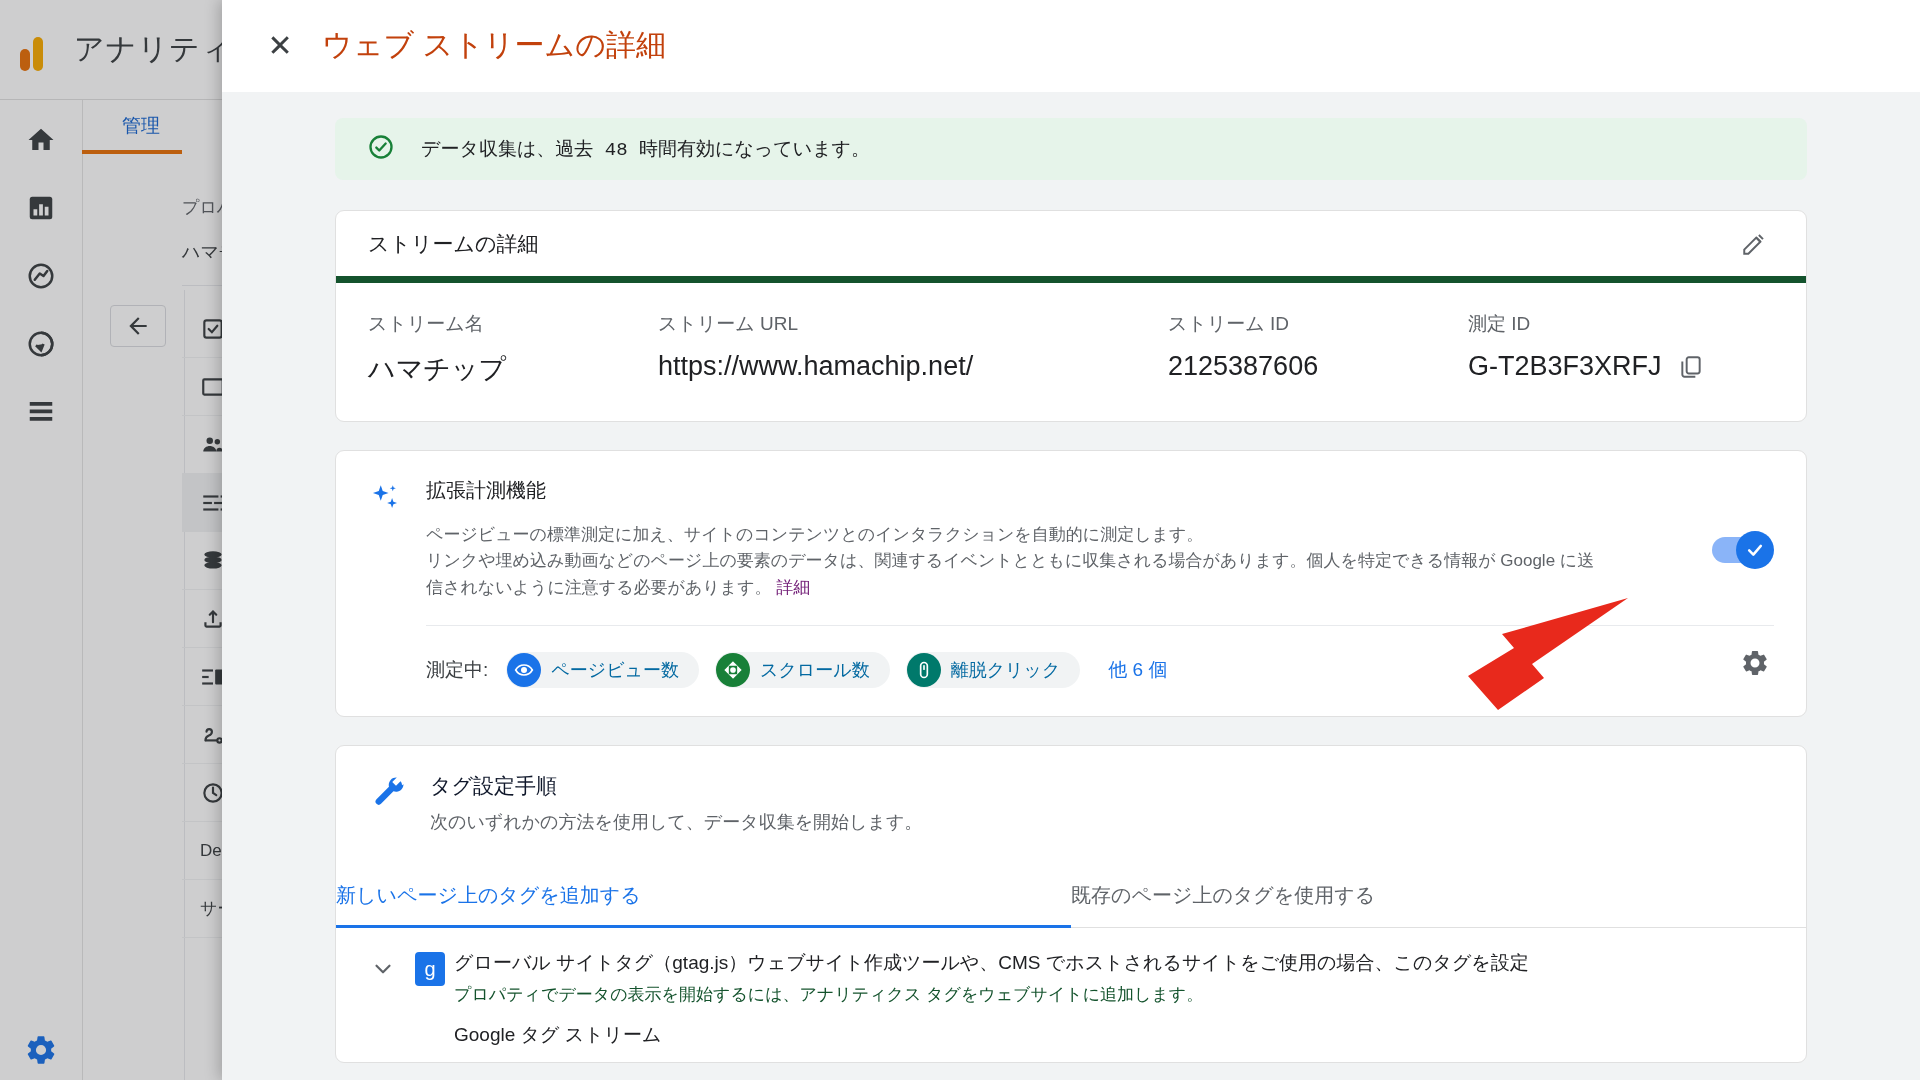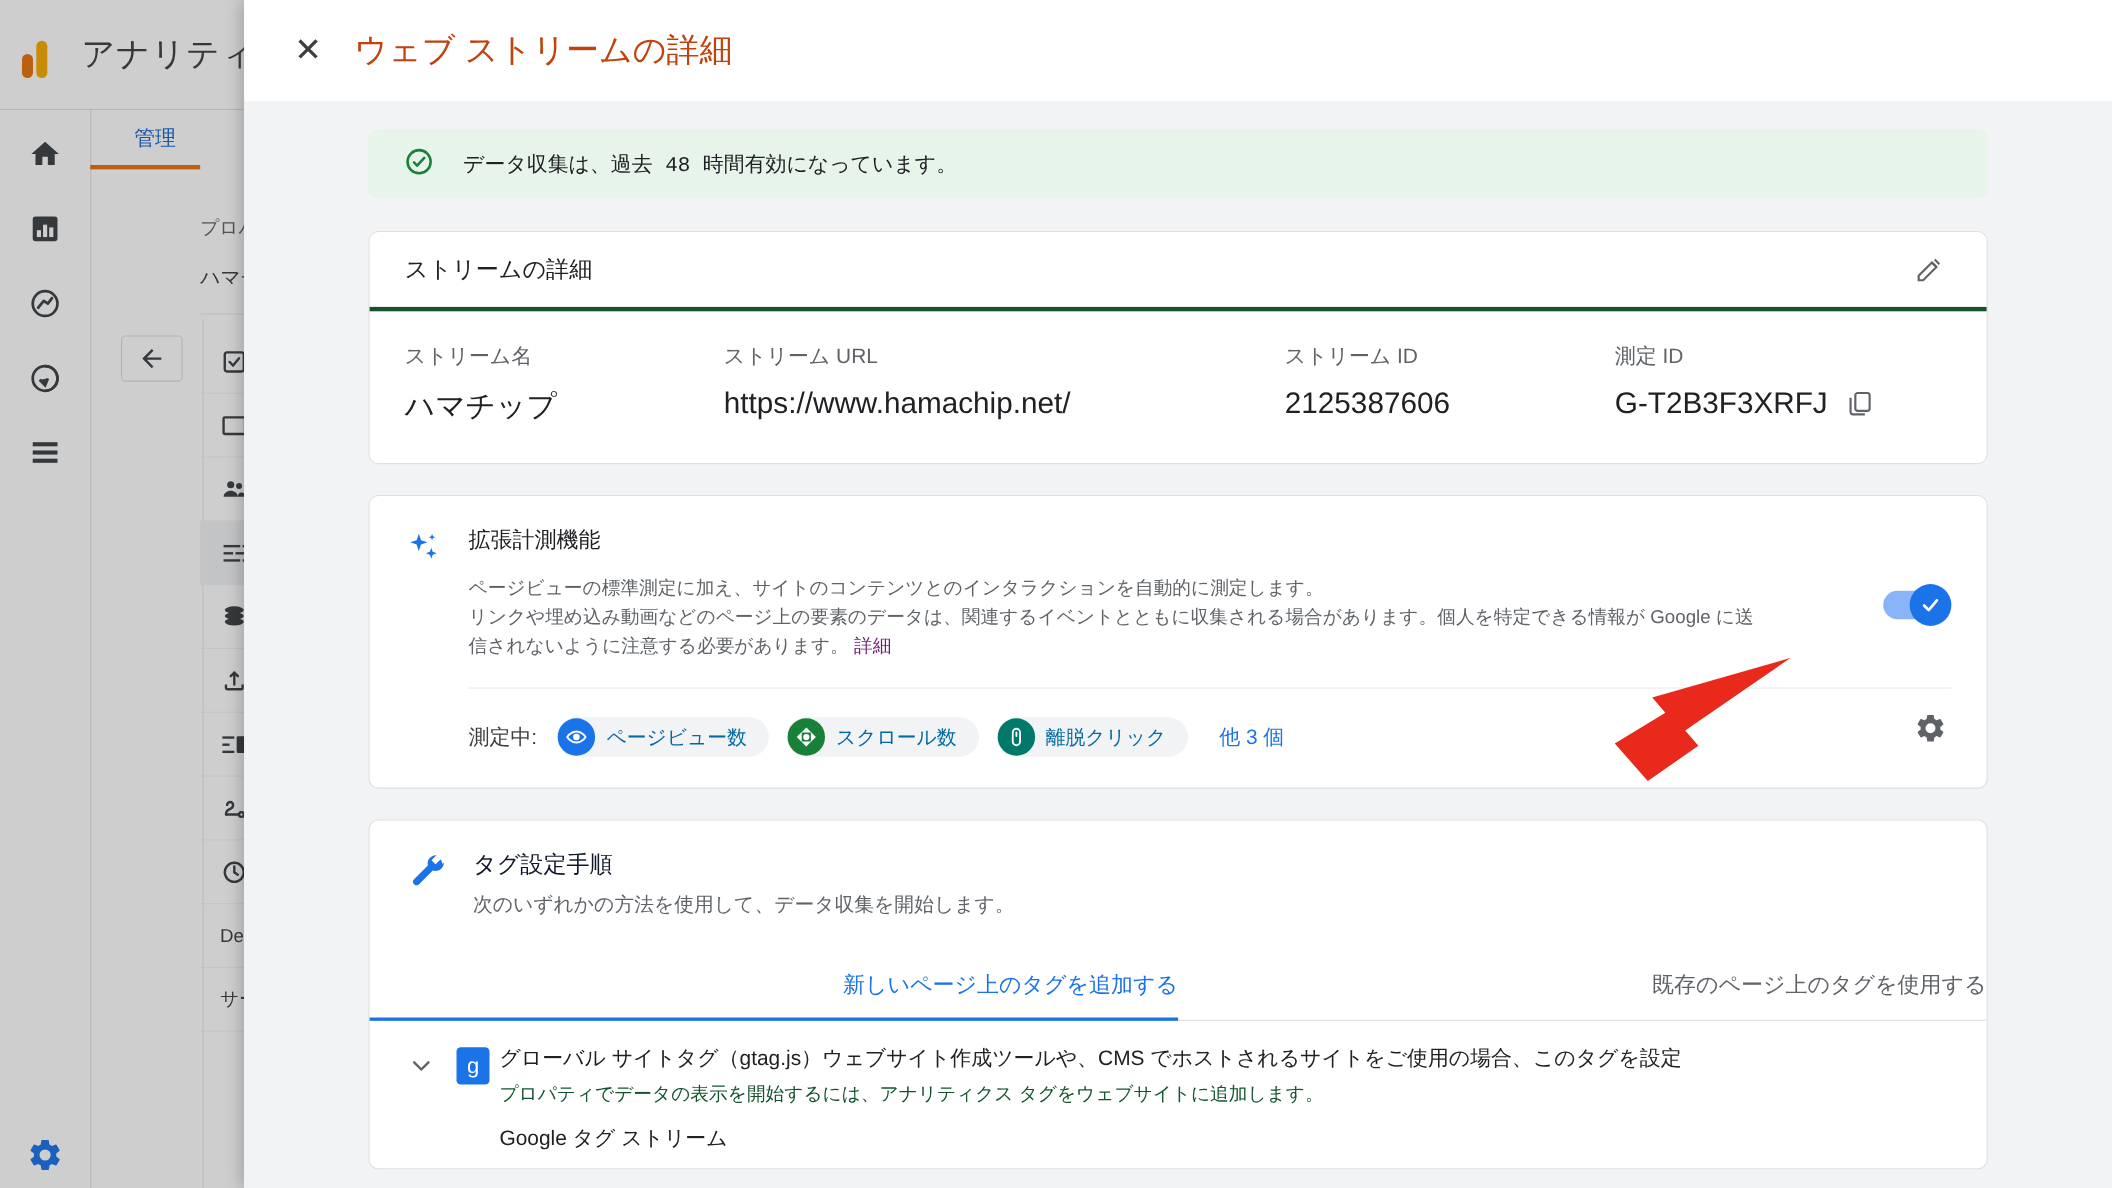--- a/index.html
+++ b/index.html
@@ -129,21 +129,21 @@
   }
   .banner-text { margin-left: 26px; font-size: 19px; color: #202124; }
 
   
   .card {
     background: #ffffff; border: 1px solid #e0e0e0; border-radius: 9px;
     margin-bottom: 28px;
   }
   .card-head {
     height: 72px; display: flex; align-items: center; justify-content: space-between;
-    padding: 0 32px 0 32px; border-bottom: 4px solid #14532d;
+    padding: 0 32px 0 32px; border-bottom: 7px solid #14532d;
   }
   .card-head-title { font-size: 21px; color: #202124; }
   .icon-btn {
     width: 40px; height: 40px; display: flex; align-items: center; justify-content: center;
     color: #5f6368; cursor: pointer;
   }
 
   .fields {
     display: flex; padding: 28px 32px 34px 32px;
   }
@@ -190,21 +190,21 @@
   .em-gear { position: absolute; right: 36px; bottom: 34px; color: #5f6368; }
 
   
   .tag-card { padding: 26px 0 0 0; }
   .tag-top { display: flex; padding: 0 32px 0 36px; }
   .tag-wrench { width: 58px; flex: 0 0 58px; padding-top: 4px; }
   .tag-title { font-size: 21px; color: #0f172a; margin-bottom: 10px; }
   .tag-sub { font-size: 18px; color: #5f6368; }
   .tag-tabs { display: flex; margin-top: 30px; border-bottom: 1px solid #e0e0e0; }
   .tag-tab {
-    flex: 0 0 50%; text-align: right; font-size: 20px; padding: 18px 0 18px 0;
+    flex: 0 0 50%; text-align: left; font-size: 20px; padding: 18px 0 18px 0;
     color: #5f6368; cursor: pointer; position: relative;
   }
   .tag-tab.active { color: #1a73e8; }
   .tag-tab.active::after {
     content: ""; position: absolute; left: 0; right: 0; bottom: -1px; height: 3px; background: #1a73e8;
   }
   .tag-row { display: flex; align-items: flex-start; padding: 22px 32px 14px 24px; }
   .chev { width: 46px; flex: 0 0 46px; display: flex; justify-content: center; padding-top: 6px; color: #5f6368; }
   .tag-gicon { width: 48px; flex: 0 0 48px; display: flex; justify-content: center; padding-top: 2px; }
   .gbadge {
@@ -494,21 +494,21 @@
             <span class="chip">
               <span class="chip-ic" style="background:#00796b">
                 <svg width="20" height="20" viewBox="0 0 24 24" fill="none" stroke="#fff" stroke-width="2">
                   <rect x="8" y="3" width="8" height="18" rx="4" fill="none"></rect>
                     <path d="M12 7v4" stroke-linecap="round"></path>
                 </svg>
               </span>
               <span class="chip-label">離脱クリック</span>
             </span>
 
-            <span class="chip-more">他 3 個</span>
+            <span class="chip-more">他 6 個</span>
           </div>
 
           <div class="em-gear">
             <svg width="30" height="30" viewBox="0 0 24 24" fill="#5f6368">
                 <path d="M19.14 12.94a7.07 7.07 0 000-1.88l2.03-1.58a.5.5 0 00.12-.64l-1.92-3.32a.5.5 0 00-.6-.22l-2.39.96a7.03 7.03 0 00-1.62-.94l-.36-2.54a.5.5 0 00-.5-.42h-3.84a.5.5 0 00-.5.42l-.36 2.54c-.58.24-1.12.56-1.62.94l-2.39-.96a.5.5 0 00-.6.22L2.71 8.84a.5.5 0 00.12.64l2.03 1.58a7.07 7.07 0 000 1.88l-2.03 1.58a.5.5 0 00-.12.64l1.92 3.32c.12.22.38.3.6.22l2.39-.96c.5.38 1.04.7 1.62.94l.36 2.54c.04.24.25.42.5.42h3.84c.25 0 .46-.18.5-.42l.36-2.54c.58-.24 1.12-.56 1.62-.94l2.39.96c.22.08.48 0 .6-.22l1.92-3.32a.5.5 0 00-.12-.64l-2.03-1.58zM12 15.6A3.6 3.6 0 1112 8.4a3.6 3.6 0 010 7.2z"></path>
               </svg>
           </div>
         </div>
 
         <div class="card tag-card">

